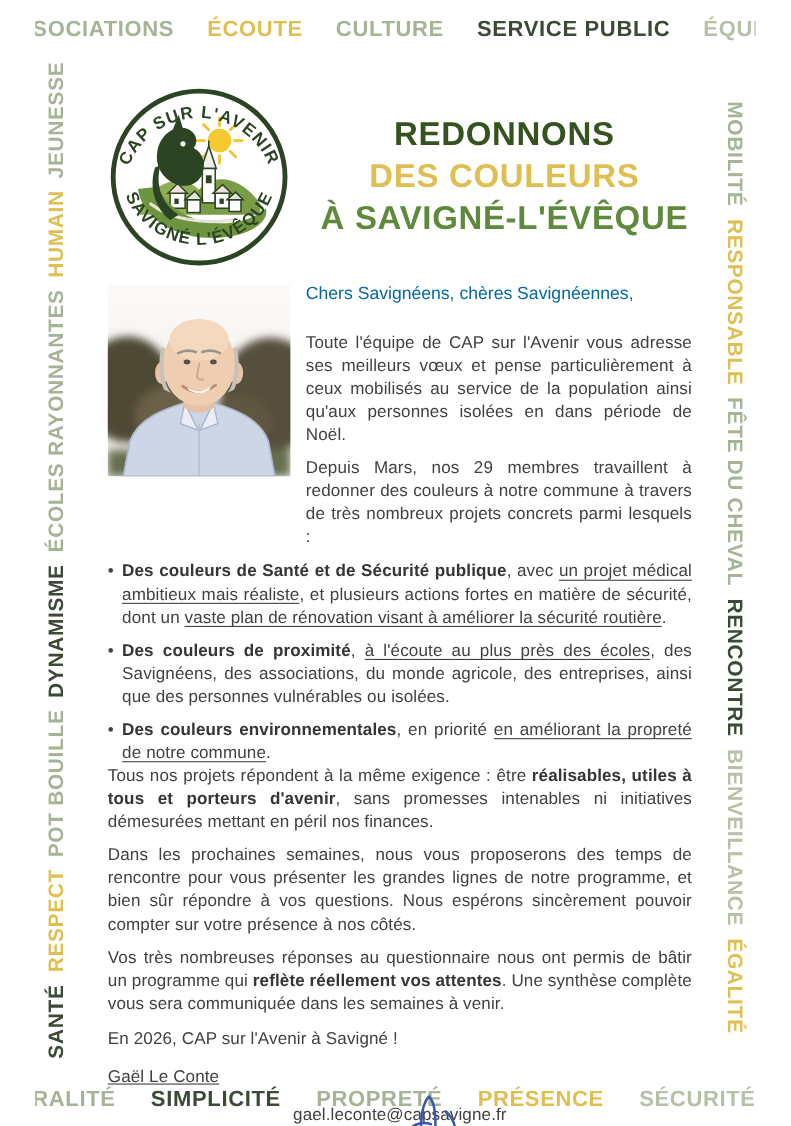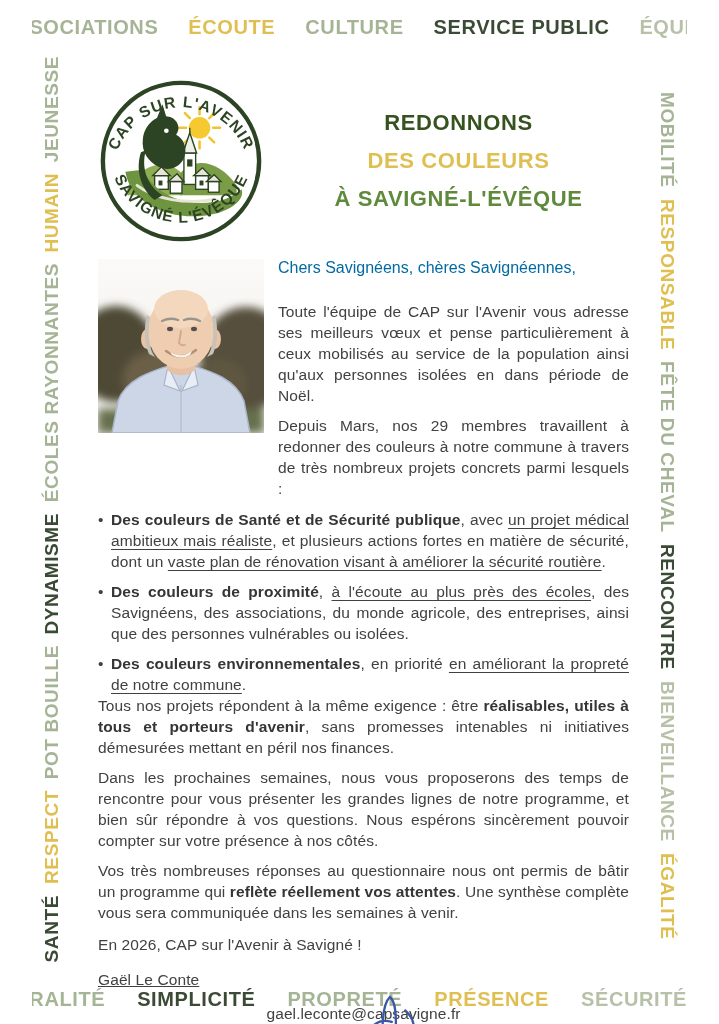--- a/index.html
+++ b/index.html
@@ -24,21 +24,21 @@
   .edge-top{position:absolute; top:16px; left:0; right:0; display:flex; justify-content:center; gap:30px;}
   .edge-bottom{position:absolute; bottom:13px; left:0; right:0; display:flex; justify-content:flex-end; gap:32px;}
   .edge-left{position:absolute; left:9px; top:56px; bottom:62px; display:flex; flex-direction:column; justify-content:space-between; align-items:center;}
   .edge-left .w{writing-mode:vertical-rl; transform:rotate(180deg); font-size:19px;}
   .edge-right{position:absolute; right:9px; top:92px; bottom:84px; display:flex; flex-direction:column; justify-content:space-between; align-items:center;}
   .edge-right .w{writing-mode:vertical-rl; font-size:19px;}
   
   .content{position:absolute; left:66px; right:58px; top:78px;}
   .header-row{display:flex; align-items:center; gap:24px;}
   .logo{width:166px; height:166px; flex:none;}
-  .title{flex:1; text-align:center; line-height:38px; font-weight:800; font-size:22px; letter-spacing:.6px;}
+  .title{flex:1; text-align:center; line-height:38px; font-weight:800; font-size:30px; letter-spacing:.6px;}
   
   .letter{margin-top:15px; color:var(--body);}
   .intro-row{display:flex; gap:14px; align-items:flex-start;}
   .photo{width:166px; height:174px; flex:none;}
   .intro-text{flex:1; min-width:0;}
   .greeting{font-weight:400; font-size:16px; color:#0369a1; margin-bottom:24px;}
   .p{font-size:15.5px; line-height:21px; text-align:justify; margin-bottom:9px; letter-spacing:.1px;}
   .p:last-child{margin-bottom:0;}
   .bullets{margin-top:10px;}
   .bullet{position:relative; padding-left:13px;}

